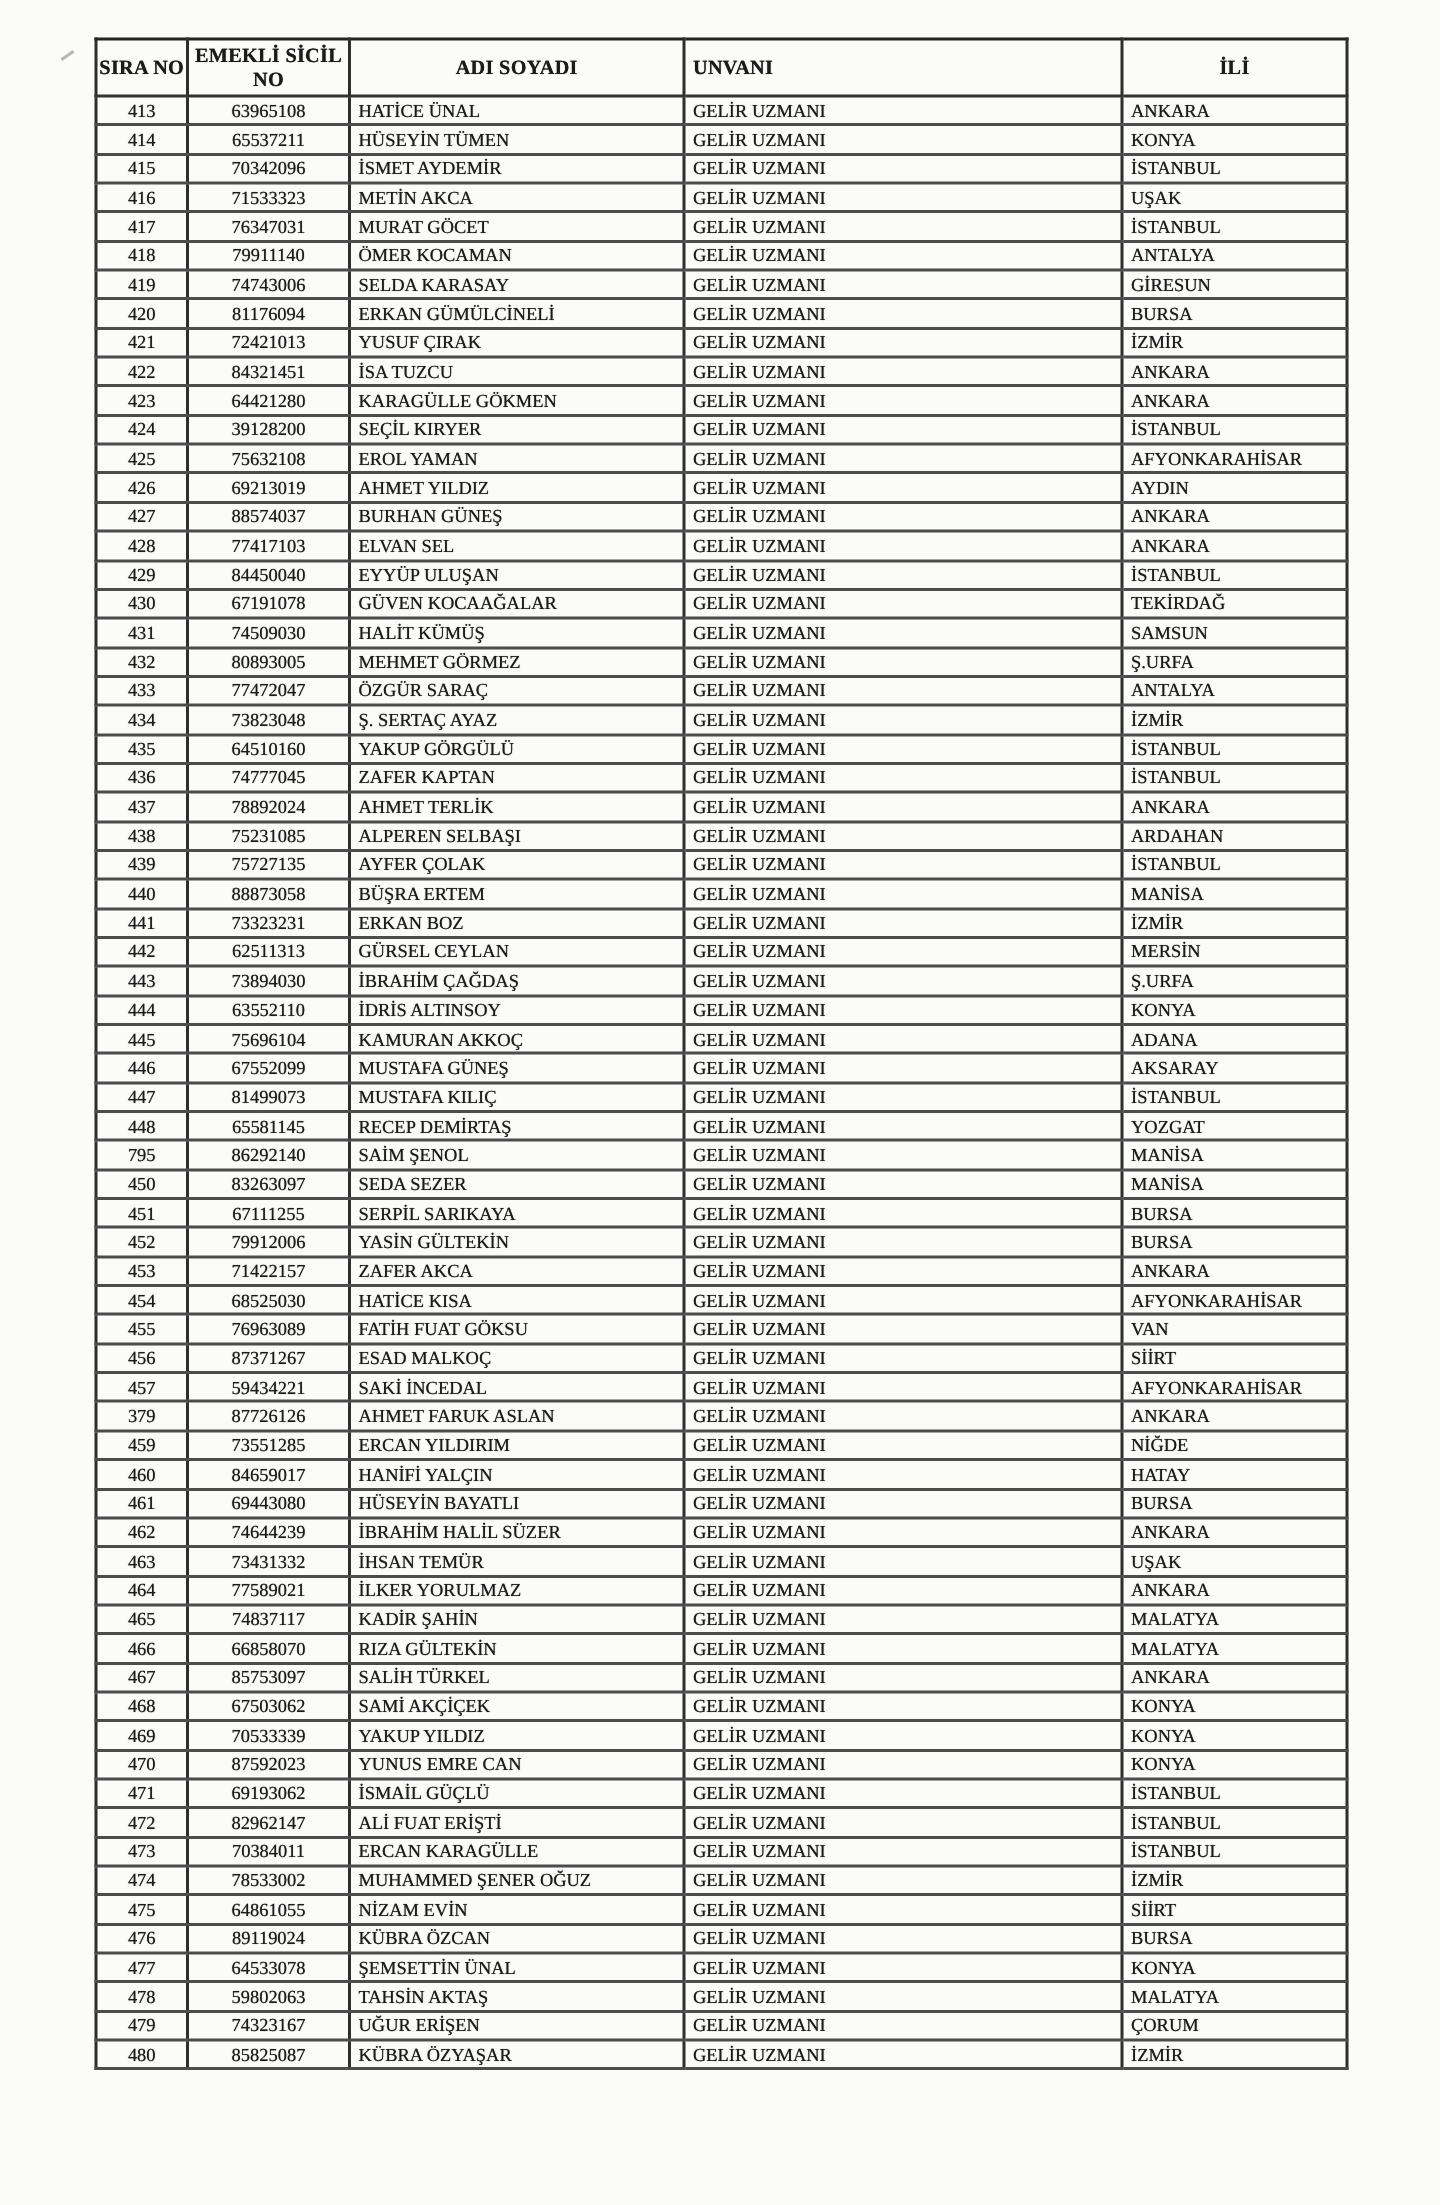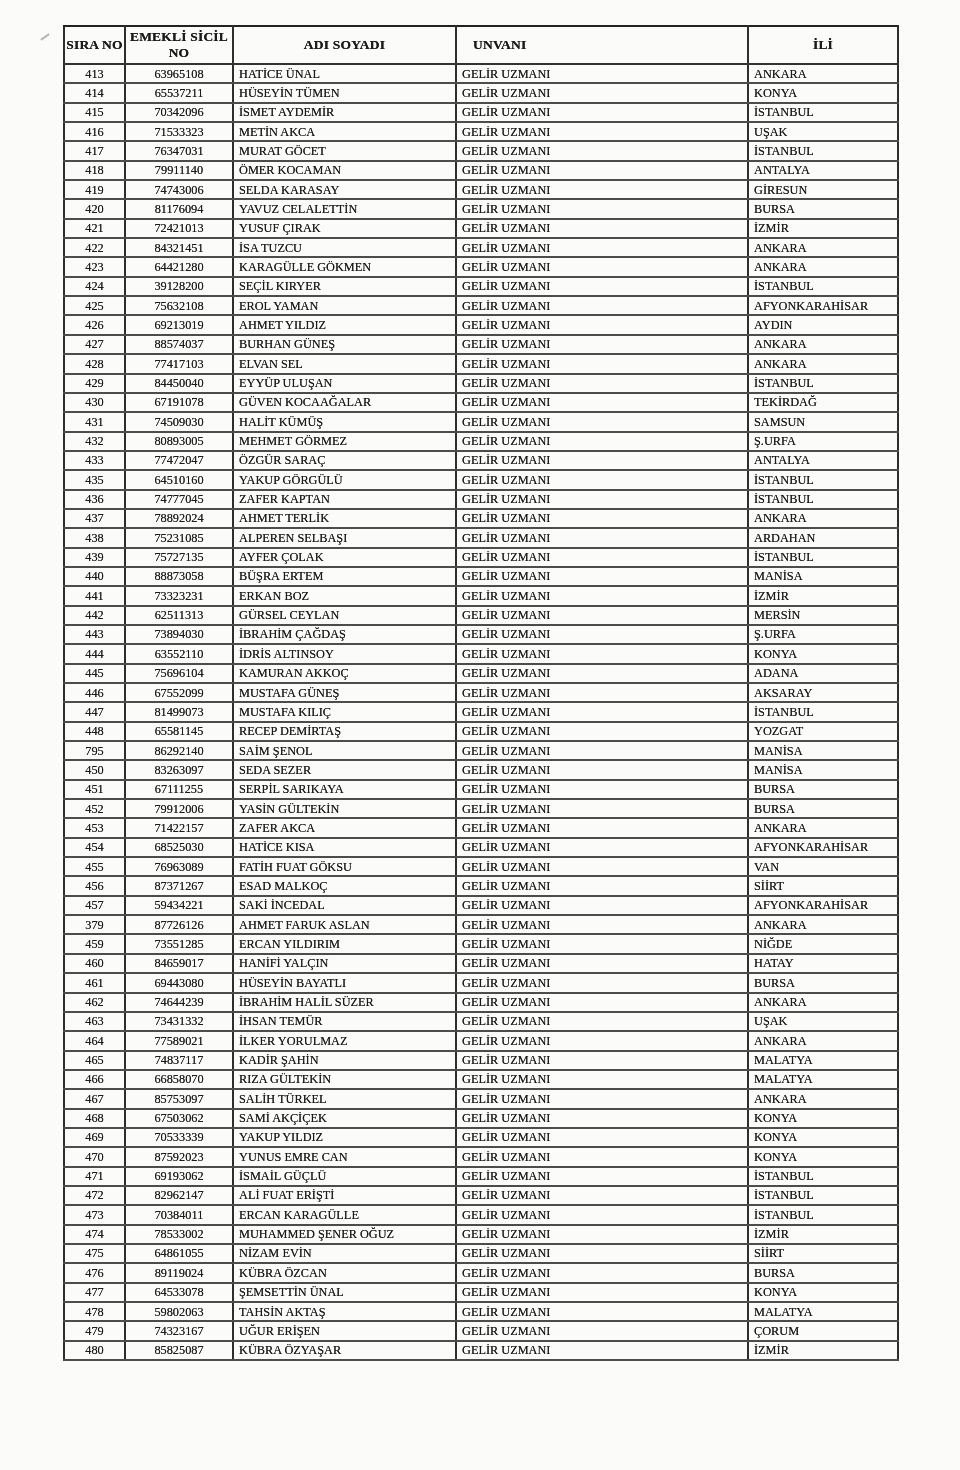--- a/index.html
+++ b/index.html
@@ -48,21 +48,21 @@
     border-bottom: 2px solid #333;
     height: 38px;
     font-size: 13.5px;
     font-weight: bold;
     text-align: center;
     vertical-align: middle;
     line-height: 1.15;
     letter-spacing: .2px;
     text-shadow: 0 0 .5px #333;
   }
-  table.doc thead th.h-title { text-align: left; padding-left: 16px; }
+  table.doc thead th.h-title { text-align: left; padding-left: 5px; }
   table.doc tbody td {
     height: 19.35px;
     font-size: 12.3px;
     vertical-align: middle;
     line-height: 1;
     white-space: nowrap;
     text-shadow: 0 0 .6px #4a4a4a; 
   }
   td.c-sira  { text-align: center; }
   td.c-sicil { text-align: center; }
@@ -144,21 +144,21 @@
       <td class="c-sira">419</td>
       <td class="c-sicil">74743006</td>
       <td class="c-name">SELDA KARASAY</td>
       <td class="c-title">GELİR UZMANI</td>
       <td class="c-city">GİRESUN</td>
     </tr>
 
     <tr>
       <td class="c-sira">420</td>
       <td class="c-sicil">81176094</td>
-      <td class="c-name">YAVUZ CELALETTİN</td>
+      <td class="c-name">ERKAN GÜMÜLCİNELİ</td>
       <td class="c-title">GELİR UZMANI</td>
       <td class="c-city">BURSA</td>
     </tr>
 
     <tr>
       <td class="c-sira">421</td>
       <td class="c-sicil">72421013</td>
       <td class="c-name">YUSUF ÇIRAK</td>
       <td class="c-title">GELİR UZMANI</td>
       <td class="c-city">İZMİR</td>
@@ -253,20 +253,27 @@
     </tr>
 
     <tr>
       <td class="c-sira">433</td>
       <td class="c-sicil">77472047</td>
       <td class="c-name">ÖZGÜR SARAÇ</td>
       <td class="c-title">GELİR UZMANI</td>
       <td class="c-city">ANTALYA</td>
     </tr>
 
+    <tr>
+      <td class="c-sira">434</td>
+      <td class="c-sicil">73823048</td>
+      <td class="c-name">Ş. SERTAÇ AYAZ</td>
+      <td class="c-title">GELİR UZMANI</td>
+      <td class="c-city">İZMİR</td>
+    </tr>
 
     <tr>
       <td class="c-sira">435</td>
       <td class="c-sicil">64510160</td>
       <td class="c-name">YAKUP GÖRGÜLÜ</td>
       <td class="c-title">GELİR UZMANI</td>
       <td class="c-city">İSTANBUL</td>
     </tr>
 
     <tr>

